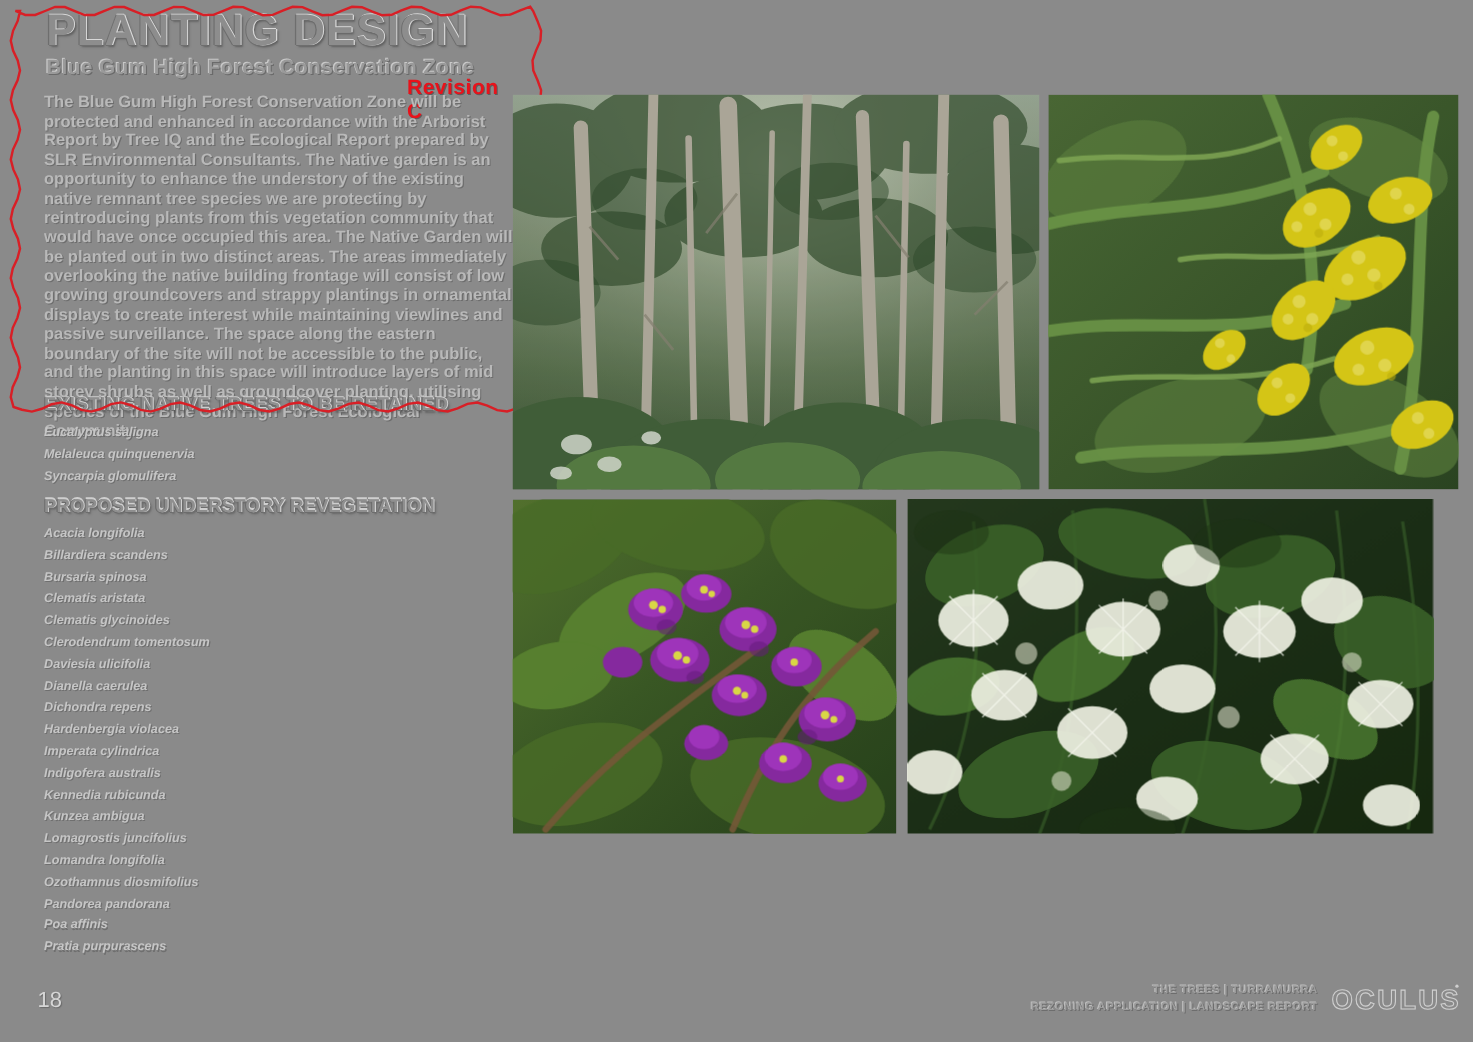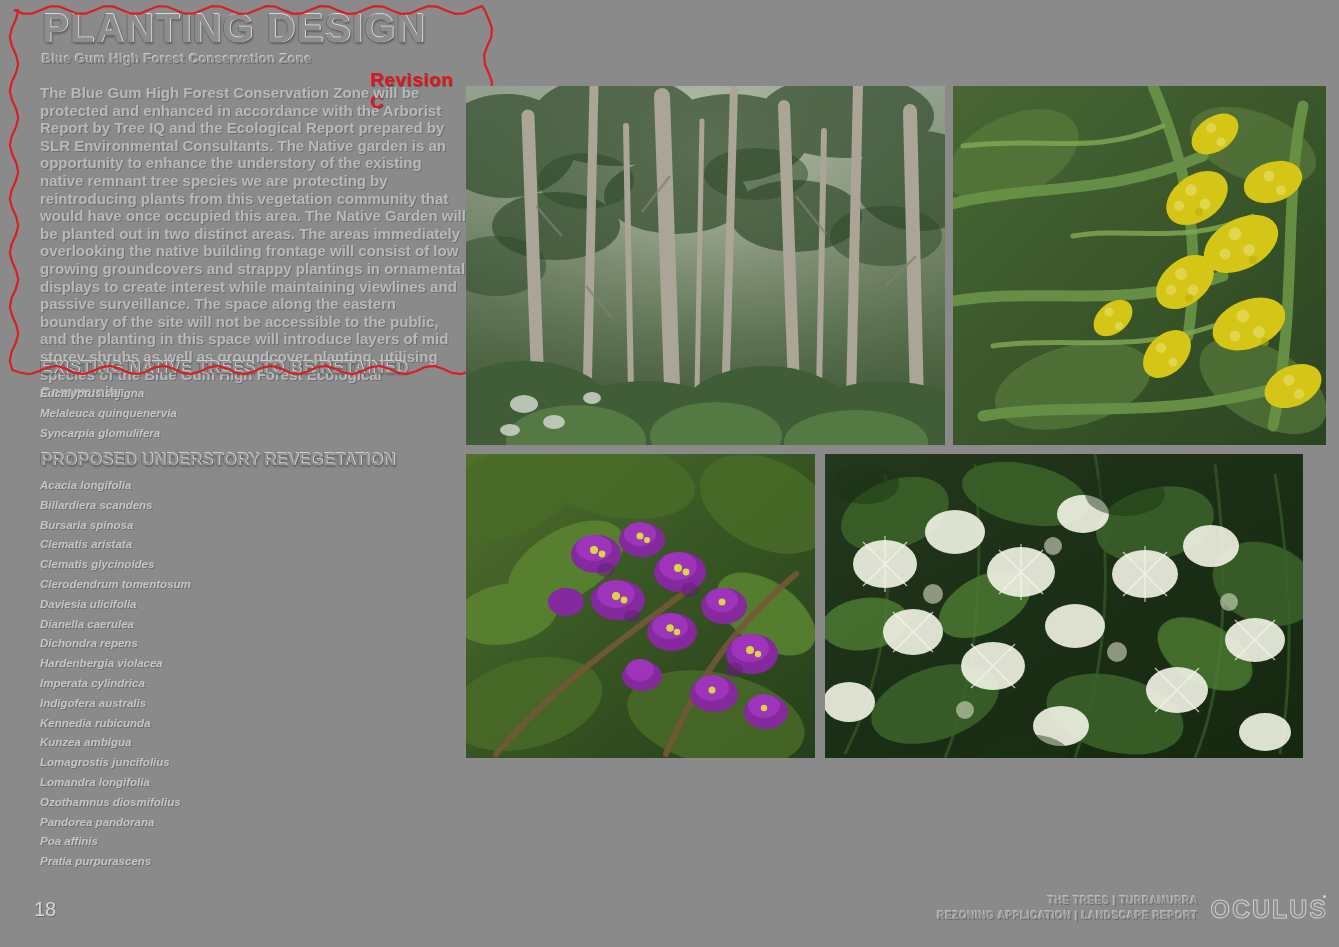--- a/index.html
+++ b/index.html
@@ -21,21 +21,21 @@
     font-size:40px;font-weight:bold;letter-spacing:1px;
     color:#8d8d8d;
     text-shadow:
        1px 0 0 #d8d8d8, -1px 0 0 #6e6e6e,
        0 1px 0 #6e6e6e, 0 -1px 0 #d8d8d8,
        2px 2px 2px rgba(60,60,60,.55);
     line-height:1;
     white-space:nowrap;
   }
   .sub-title{
-    font-size:13px;font-weight:bold;color:#9a9a9a;
+    font-size:19px;font-weight:bold;color:#9a9a9a;
     text-shadow:1px 1px 0 #6a6a6a, -1px -1px 0 #c9c9c9;
     margin-top:3px;white-space:nowrap;letter-spacing:.3px;
   }
   .revision{
     position:absolute;left:370px;top:24px;
     font-size:19px;font-weight:bold;color:#e8121b;
     text-shadow:1px 1px 0 #5d5d5d;
     letter-spacing:.5px;
     margin-top:45px;
   }

